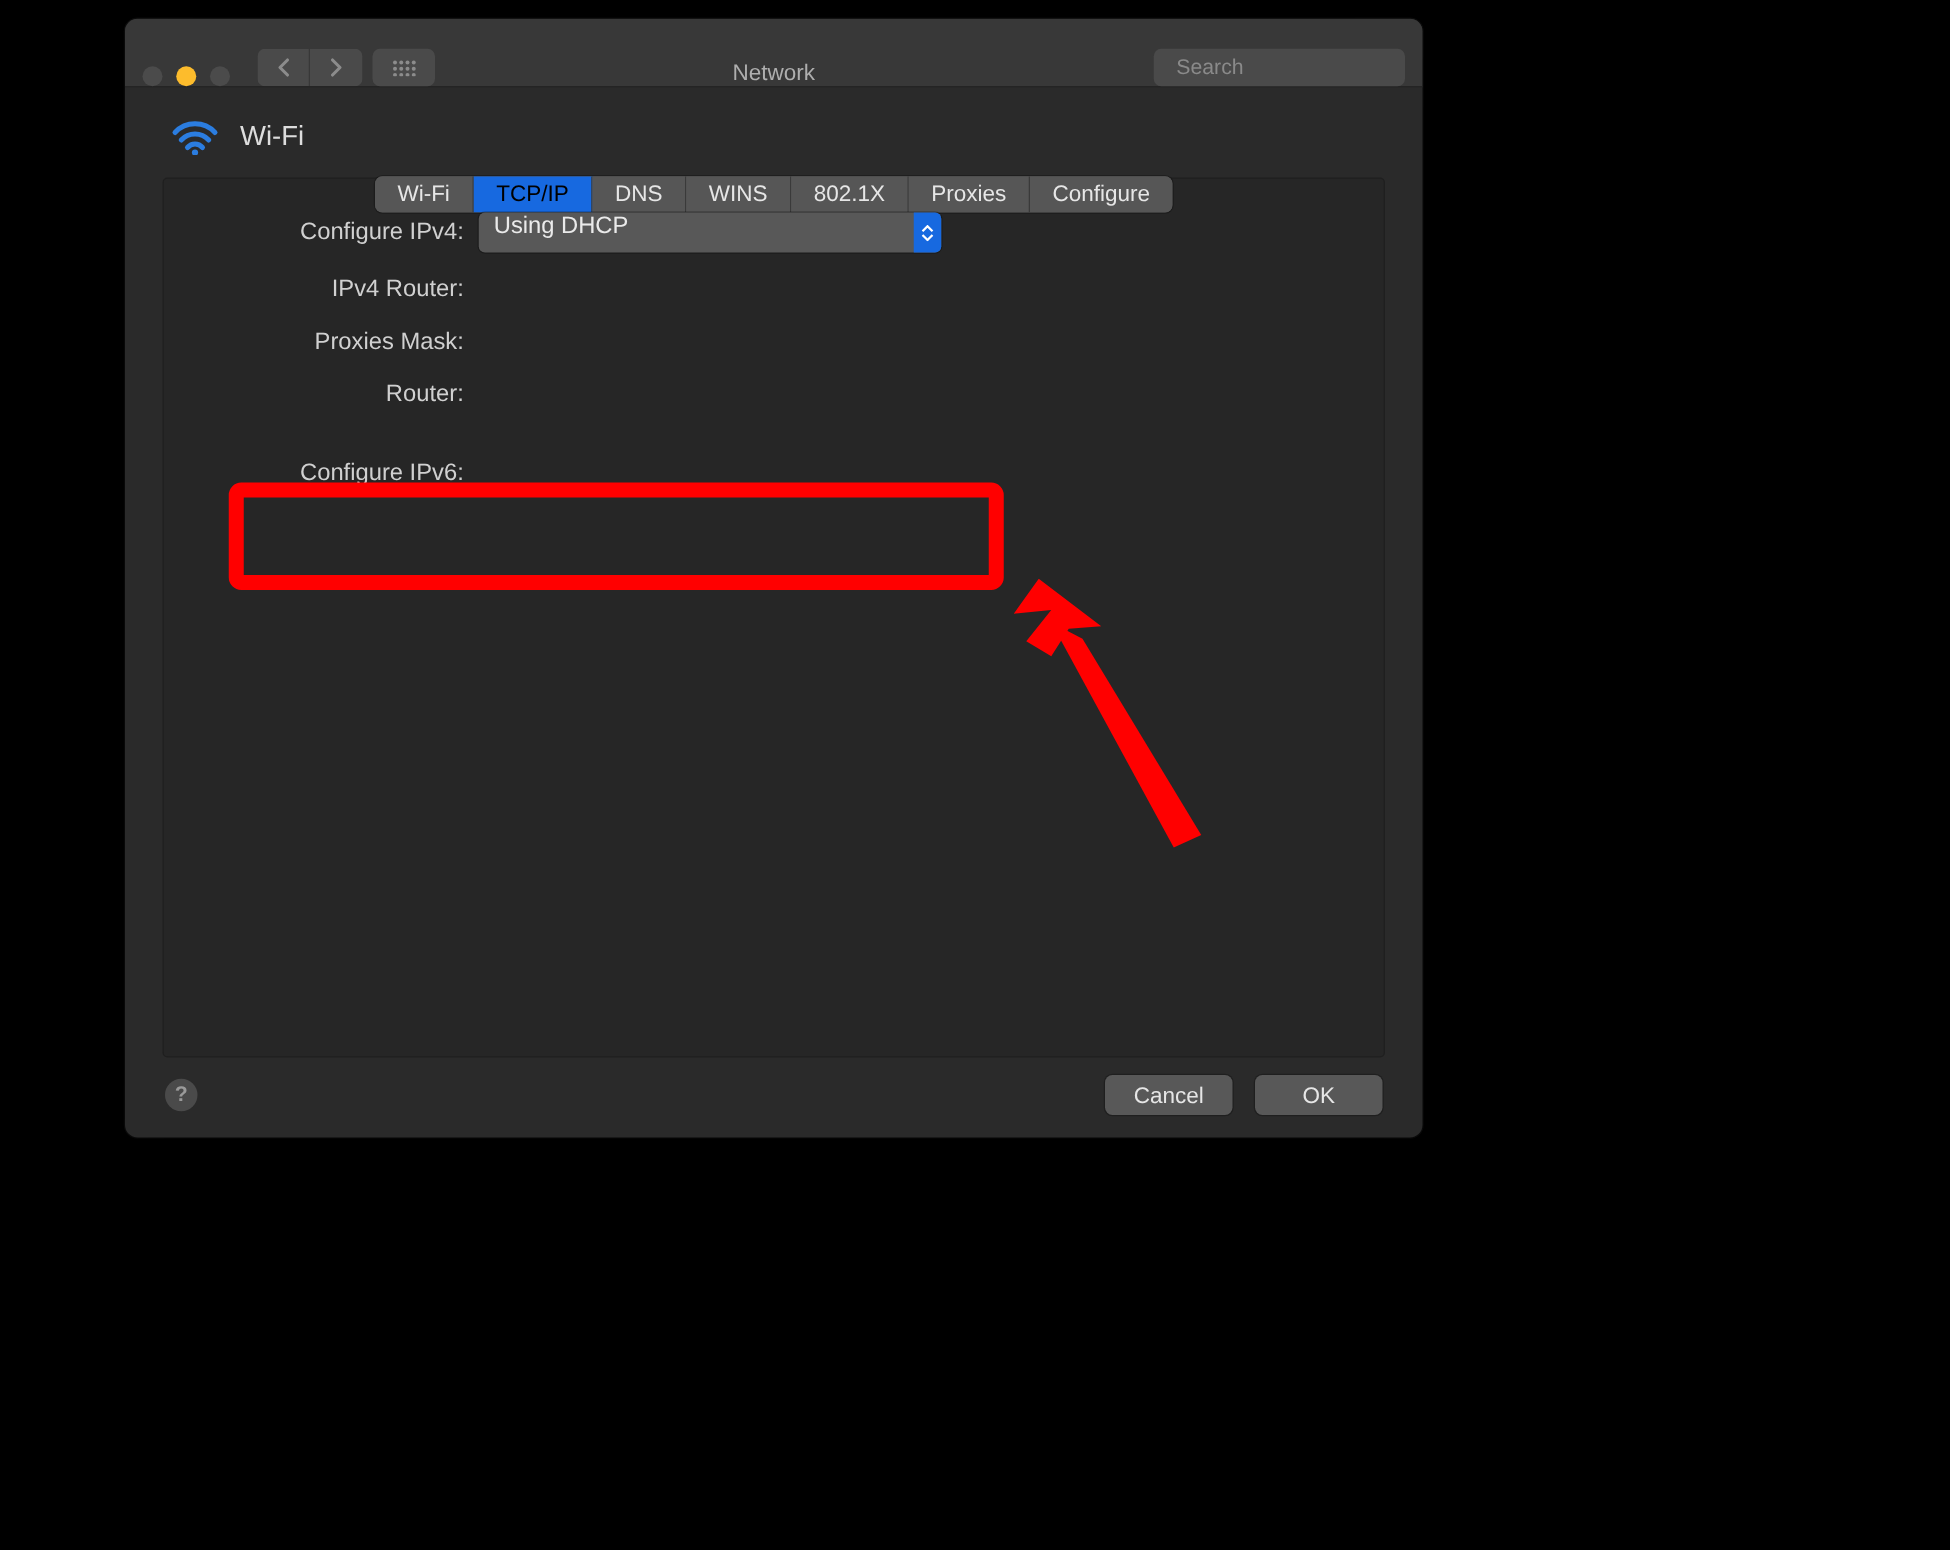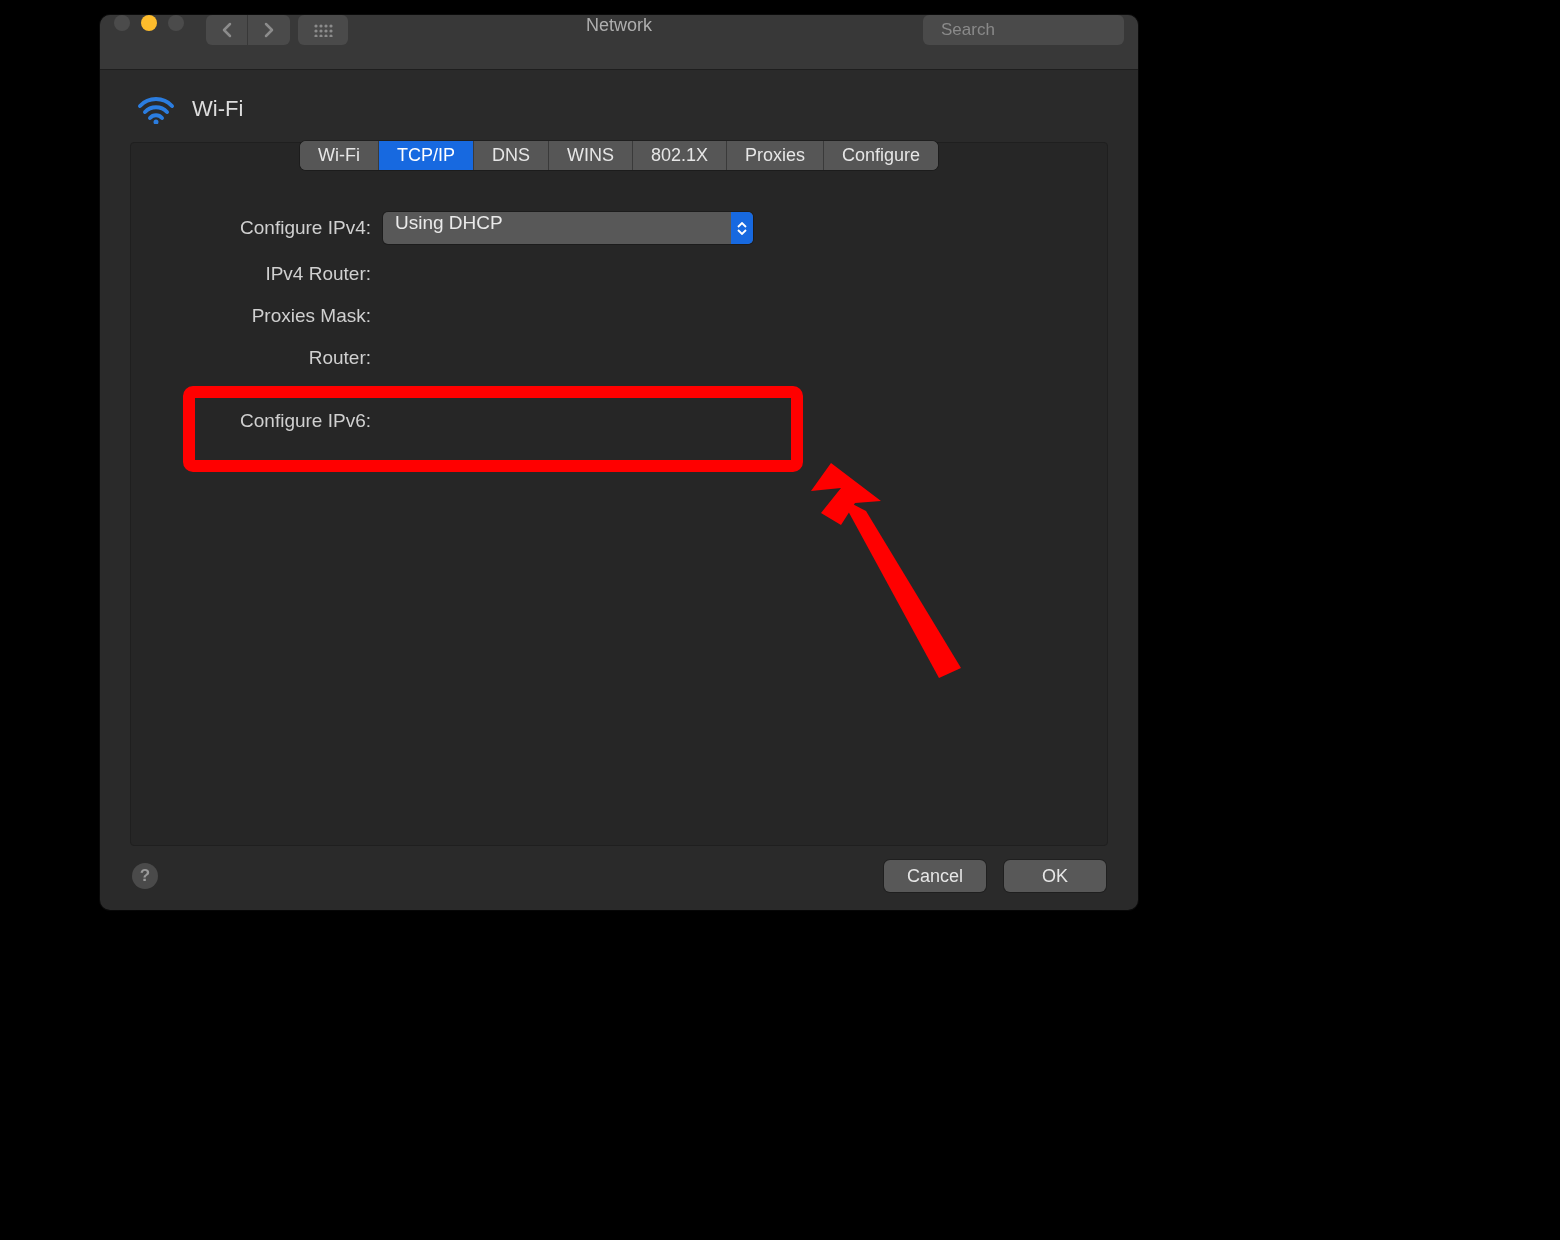--- a/index.html
+++ b/index.html
@@ -22,21 +22,21 @@
     border-radius: 10px;
     box-shadow: 0 20px 60px rgba(0,0,0,0.7), 0 0 0 1px rgba(255,255,255,0.05);
     overflow: hidden;
     display: flex;
     flex-direction: column;
   }
   .titlebar {
     height: 55px;
     background: #383838;
     display: flex;
-    align-items: flex-start;
+    align-items: flex-end;
     padding: 0 14px;
     position: relative;
     border-bottom: 1px solid #1e1e1e;
   }
   .traffic {
     display: flex;
     gap: 11px;
     align-items: center;
   }
   .light {
@@ -135,23 +135,22 @@
   }
   .tab {
     padding: 4px 18px;
     color: #e6e6e6;
     font-size: 18px;
     border-right: 1px solid #3a3a3a;
     background: #565656;
     cursor: default;
   }
   .tab:last-child { border-right: none; }
-  .tab.active { background: #1769e0; color: #ffffff; }
+  .tab.active { background: #1769e0; color: #000000; }
   .form {
-    margin-top: 42px;
     display: grid;
     grid-template-columns: 240px 370px;
     column-gap: 12px;
     row-gap: 18px;
     align-items: center;
     position: relative;
   }
   .label {
     text-align: right;
     color: #d0d0d0;

